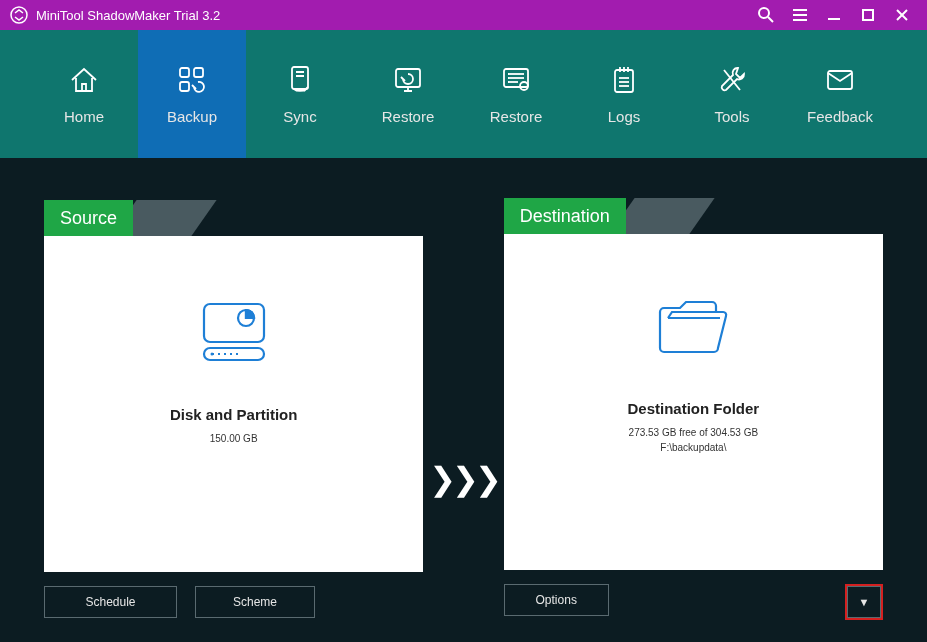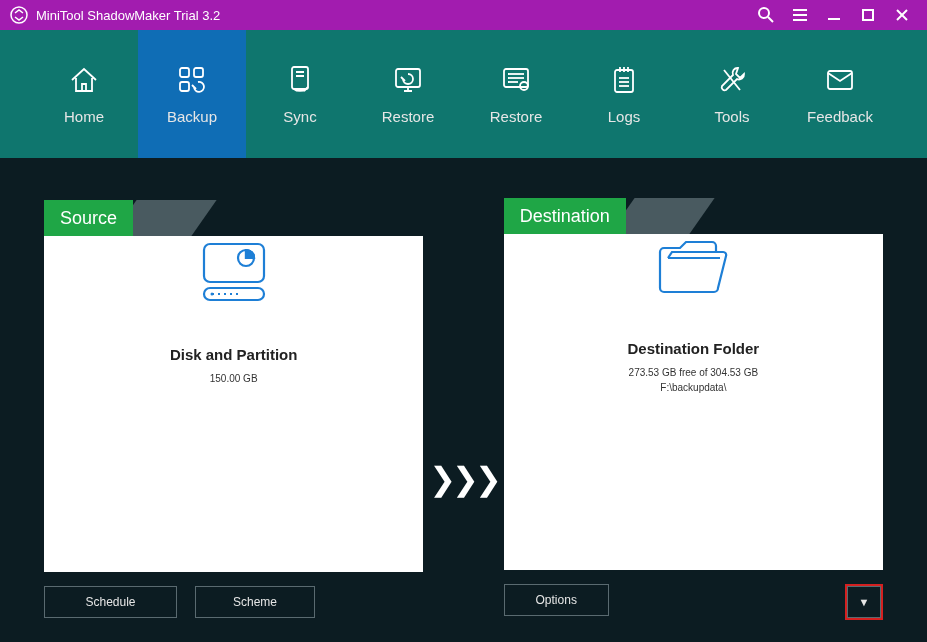--- a/index.html
+++ b/index.html
@@ -13,21 +13,21 @@
 .navbar { height: 128px; background: #0f766e; display: flex; align-items: stretch; padding: 0 30px; gap: 0; }
 .nav-item { width: 108px; display: flex; flex-direction: column; align-items: center; justify-content: center; color: #e6e6e6; cursor: pointer; gap: 12px; font-size: 15px; }
 .nav-item.active { background: #0f6db5; }
 .nav-icon { width: 32px; height: 32px; display: flex; align-items: center; justify-content: center; }
 
 .content { padding: 40px 44px 20px 44px; display: flex; align-items: center; position: relative; }
 .panel-wrap { flex: 1; display: flex; flex-direction: column; }
 .panel-header { position: relative; height: 36px; }
 .panel-header .tab { position: absolute; left: 0; top: 0; height: 36px; background: #1fa646; color: #fff; font-size: 18px; padding: 0 16px; display: flex; align-items: center; }
 .panel-header .tab-slash { position: absolute; top: 0; height: 36px; width: 80px; background: #495a60; transform: skewX(-35deg); }
-.panel-body { background: #fff; height: 336px; display: flex; flex-direction: column; align-items: center; justify-content: flex-start; cursor: pointer; }
+.panel-body { background: #fff; height: 336px; display: flex; flex-direction: column; align-items: center; justify-content: flex-start; padding-top: 60px; cursor: pointer; }
 .panel-icon { margin-bottom: 40px; }
 .panel-title { font-weight: bold; font-size: 15px; color: #222; margin-bottom: 10px; }
 .panel-line { font-size: 10px; color: #333; margin-bottom: 4px; }
 
 .arrows { display: flex; align-items: center; justify-content: center; align-self: center; color: #fff; font-size: 32px; letter-spacing: -4px; padding: 0 6px; margin-top: 140px; }
 
 .bottom-row { display: flex; gap: 18px; margin-top: 14px; }
 .btn { height: 32px; background: #0c1c22; border: 1px solid #5a6a70; color: #e6e6e6; font-size: 12px; display: flex; align-items: center; justify-content: center; cursor: pointer; flex: 1; }
 .btn-options { width: 105px; flex: none; }
 .btn-schedule { width: 133px; flex: none; }

